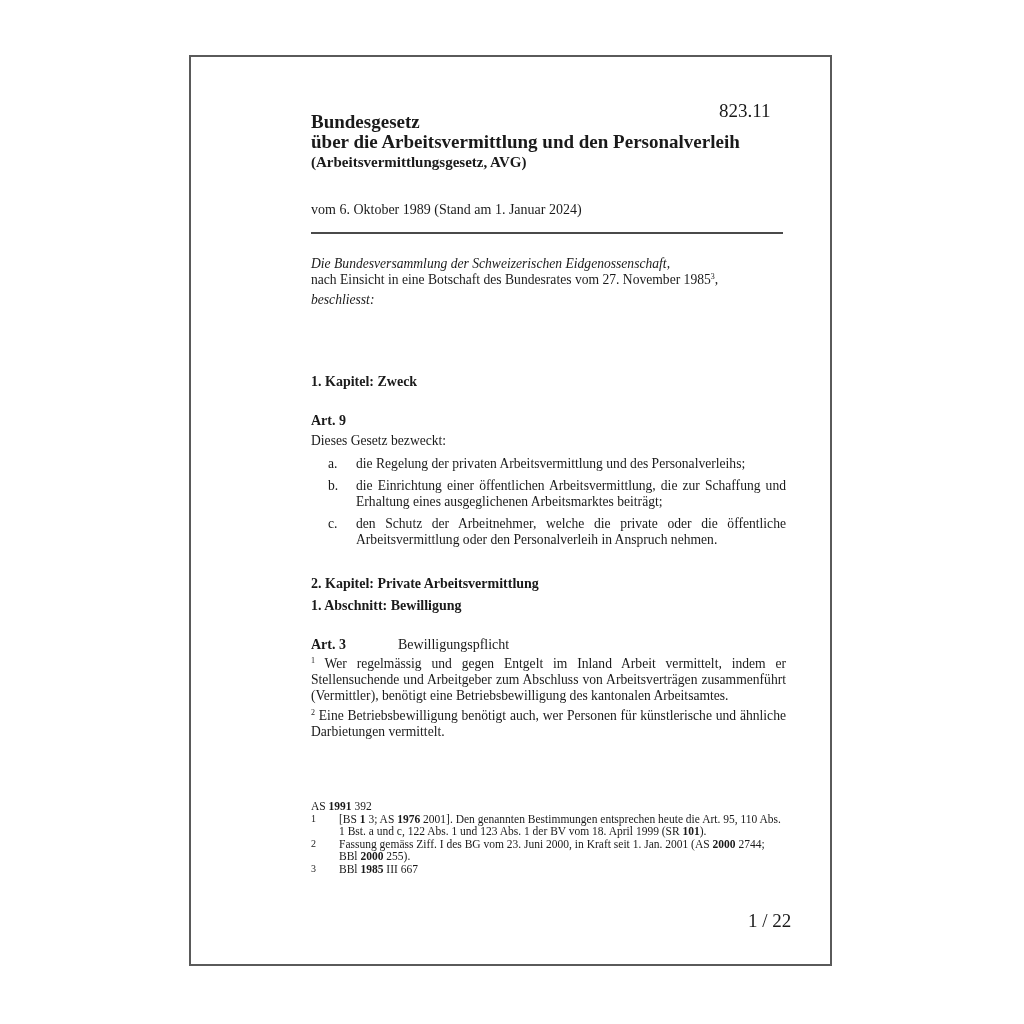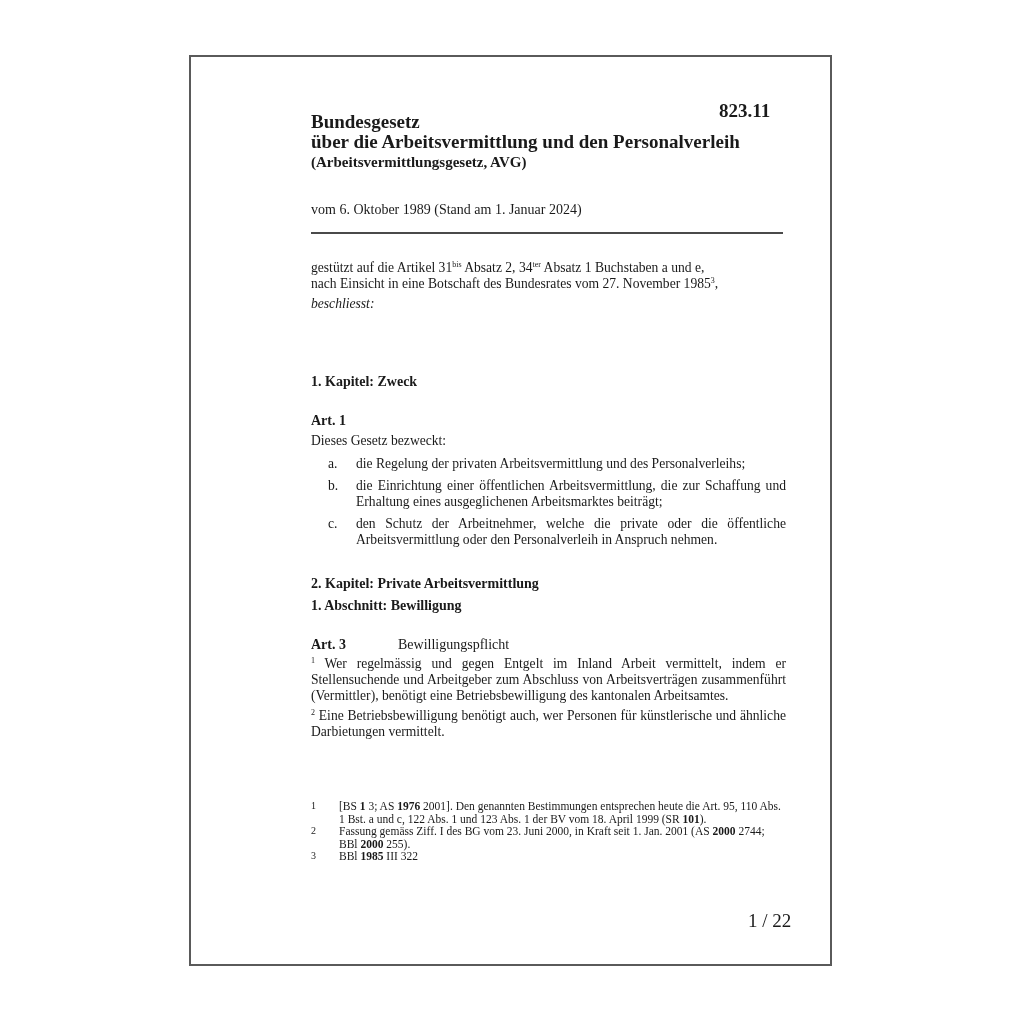--- a/index.html
+++ b/index.html
@@ -21,21 +21,21 @@
       top: 55px;
       width: 643px;
       height: 911px;
       border: 2px solid #5a5a5a;
       background: #ffffff;
       box-sizing: border-box;
     }
     .abs { position: absolute; }
     .sr-number {
       left: 719px; top: 100px;
-      font-weight: bold;
+      font-weight: normal;
       font-size: 19px;
     }
     .title {
       left: 311px; top: 112px;
       font-weight: bold;
       font-size: 19px;
       line-height: 20px;
     }
     .short-title {
       left: 311px; top: 154px;
@@ -128,28 +128,28 @@
   <div>über die Arbeitsvermittlung und den Personalverleih</div>
 </div>
 
 <div class="abs short-title">(Arbeitsvermittlungsgesetz, AVG)</div>
 
 <div class="abs date-line">vom 6. Oktober 1989 (Stand am 1. Januar 2024)</div>
 
 <div class="abs rule"></div>
 
 <div class="abs preamble">
-  <p class="gap"><span>gestützt auf die Artikel 31</span><sup>bis</sup><span> Absatz 2, 34</span><sup>ter</sup><span> Absatz 1 Buchstaben a und e,</span></p>
+  <p class="italic">Die Bundesversammlung der Schweizerischen Eidgenossenschaft,</p>
   <p><span>nach Einsicht in eine Botschaft des Bundesrates vom 27. November 1985</span><sup>3</sup><span>,</span></p>
   <p class="italic gap">beschliesst:</p>
 </div>
 
 <div class="abs chapter" style="top:374px;">1. Kapitel: Zweck</div>
 
-<div class="abs art-heading" style="top:413px;">Art. 1</div>
+<div class="abs art-heading" style="top:413px;">Art. 9</div>
 
 <div class="abs body-text" style="top:433px;">Dieses Gesetz bezweckt:</div>
 
 <div class="abs list" style="top:456px;">
   <div class="list-item">
     <span class="list-label">a.</span>
     <span class="list-text">die Regelung der privaten Arbeitsvermittlung und des Personalverleihs;</span>
   </div>
   <div class="list-item">
     <span class="list-label">b.</span>
@@ -168,27 +168,28 @@
 <div class="abs art-heading" style="top:637px;">
   <span>Art. 3</span><span class="art2-title">Bewilligungspflicht</span>
 </div>
 
 <div class="abs body-text" style="top:656px;">
   <p class="para"><sup>1</sup><span> Wer regelmässig und gegen Entgelt im Inland Arbeit vermittelt, indem er Stellensuchende und Arbeitgeber zum Abschluss von Arbeitsverträgen zusammenführt (Vermittler), benötigt eine Betriebsbewilligung des kantonalen Arbeitsamtes.</span></p>
   <p class="para"><sup>2</sup><span> Eine Betriebsbewilligung benötigt auch, wer Personen für künstlerische und ähnliche Darbietungen vermittelt.</span></p>
 </div>
 
 <div class="abs footnotes">
+  <div><span>AS </span><b>1991</b><span> 392</span></div>
   <div class="fn-row">
     <span class="fn-num">1</span>
     <span class="fn-text"><span>[BS </span><b>1</b><span> 3; AS </span><b>1976</b><span> 2001]. Den genannten Bestimmungen entsprechen heute die Art. 95, 110 Abs. 1 Bst. a und c, 122 Abs. 1 und 123 Abs. 1 der BV vom 18. April 1999 (SR </span><b>101</b><span>).</span></span>
   </div>
   <div class="fn-row">
     <span class="fn-num">2</span>
     <span class="fn-text"><span>Fassung gemäss Ziff. I des BG vom 23. Juni 2000, in Kraft seit 1. Jan. 2001 (AS </span><b>2000</b><span> 2744; BBl </span><b>2000</b><span> 255).</span></span>
   </div>
   <div class="fn-row">
     <span class="fn-num">3</span>
-    <span class="fn-text"><span>BBl </span><b>1985</b><span> III 322</span></span>
+    <span class="fn-text"><span>BBl </span><b>1985</b><span> III 667</span></span>
   </div>
 </div>
 
 <div class="abs page-num">1 / 22</div>
 
 </body></html>

